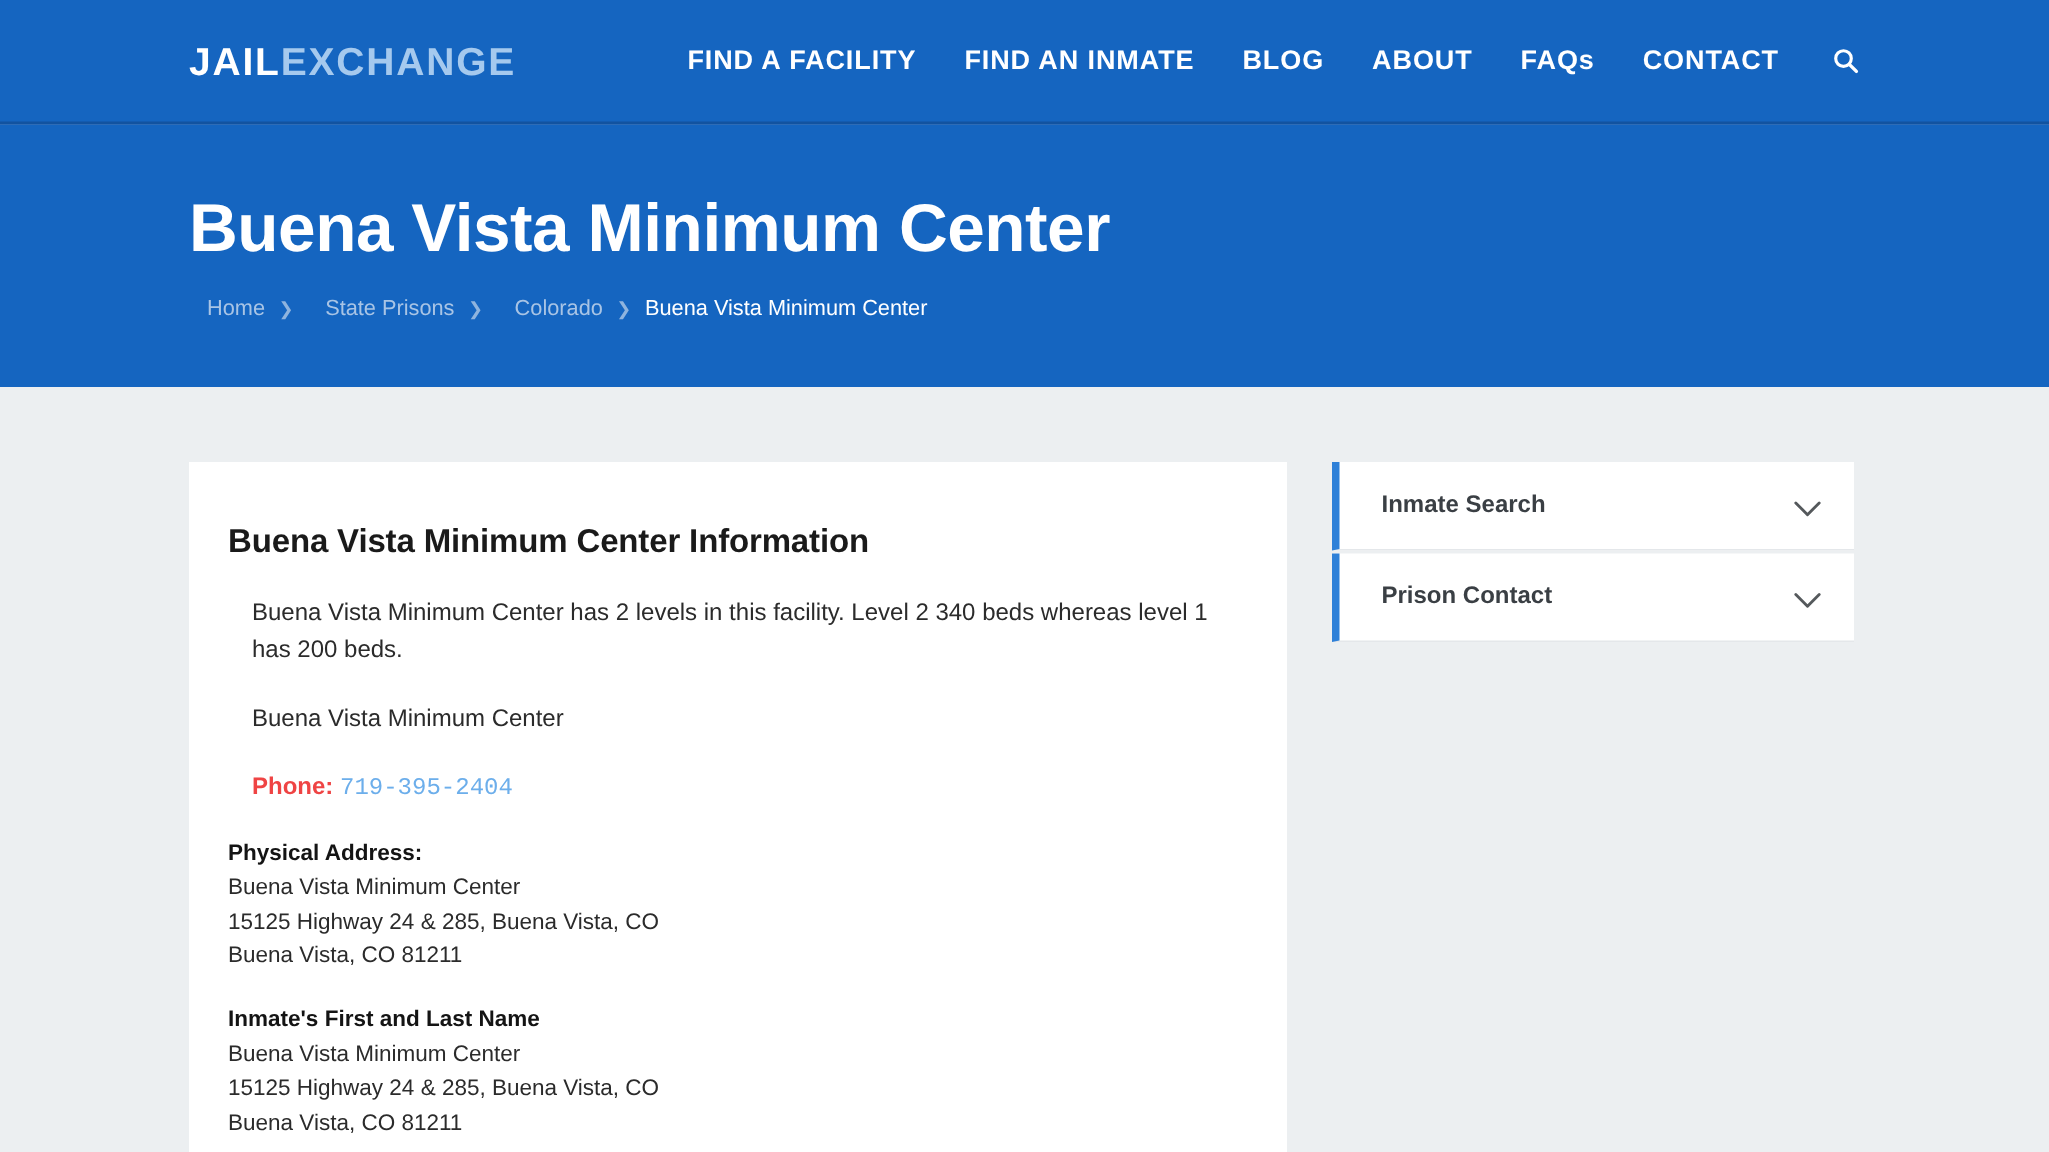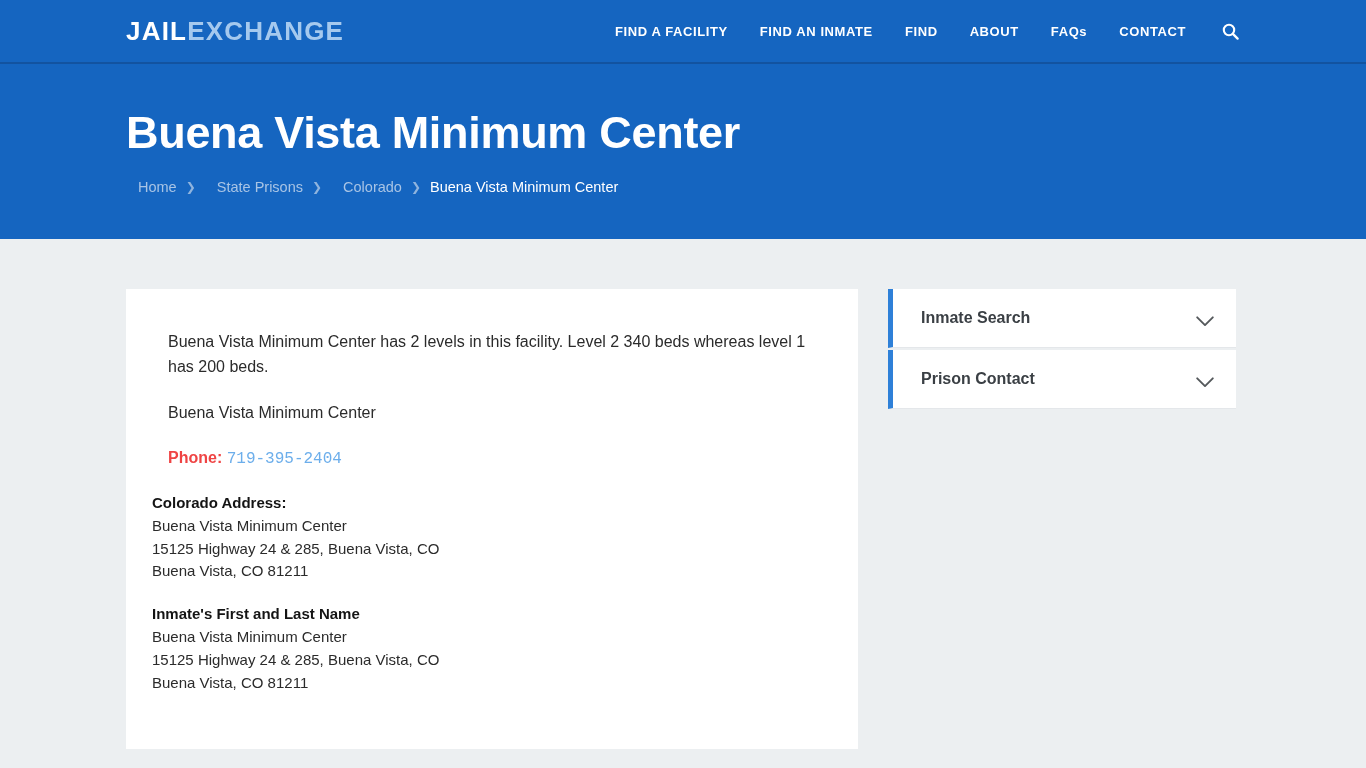--- a/index.html
+++ b/index.html
@@ -8,21 +8,21 @@
     width: 1366px;
     height: 768px;
     overflow: hidden;
     background: #ECEFF1;
     font-family: "Liberation Sans", sans-serif;
     -webkit-font-smoothing: antialiased;
   }
 
   
   .navbar {
-    height: 64px;
+    height: 83px;
     background: #1565C0;
     border-bottom: 2px solid #1253A0;
     display: flex;
     align-items: center;
     padding: 0 126px;
     position: relative;
   }
 
   .logo {
     font-size: 26px;
@@ -35,21 +35,21 @@
   .logo .logo-exchange { color: #A5C9EE; }
 
   .nav-menu {
     margin-left: auto;
     display: flex;
     align-items: center;
     gap: 32px;
   }
   .nav-link {
     color: #FFFFFF;
-    font-size: 13px;
+    font-size: 18px;
     font-weight: bold;
     letter-spacing: 0.6px;
     text-decoration: none;
     white-space: nowrap;
     cursor: pointer;
   }
   .nav-search {
     display: flex;
     align-items: center;
     justify-content: center;
@@ -182,21 +182,21 @@
 <body>
 
 <div class="navbar">
   <div class="logo">
     <span class="logo-jail">JAIL</span><span class="logo-exchange">EXCHANGE</span>
   </div>
 
   <div class="nav-menu">
     <a class="nav-link" href="#">FIND A FACILITY</a>
     <a class="nav-link" href="#">FIND AN INMATE</a>
-    <a class="nav-link" href="#">FIND</a>
+    <a class="nav-link" href="#">BLOG</a>
     <a class="nav-link" href="#">ABOUT</a>
     <a class="nav-link" href="#">FAQs</a>
     <a class="nav-link" href="#">CONTACT</a>
     <div class="nav-search">
       <svg width="17" height="17" viewBox="0 0 17 17" fill="none" aria-hidden="true">
         <circle cx="7" cy="7" r="5.2" stroke="#FFFFFF" stroke-width="2.1"></circle>
         <line x1="10.9" y1="10.9" x2="15.6" y2="15.6" stroke="#FFFFFF" stroke-width="2.3" stroke-linecap="round"></line>
       </svg>
     </div>
   </div>
@@ -211,32 +211,33 @@
     <span class="crumb-sep">❯</span>
     <a class="crumb-link" href="#">Colorado</a>
     <span class="crumb-sep">❯</span>
     <span class="crumb-current">Buena Vista Minimum Center</span>
   </nav>
 </div>
 
 <div class="page-body">
 
   <div class="main-card">
+    <h2 class="card-title">Buena Vista Minimum Center Information</h2>
 
     <p class="body-text">Buena Vista Minimum Center has 2 levels in this facility. Level 2 340 beds whereas level 1 has 200 beds.</p>
 
     <p class="body-text">Buena Vista Minimum Center</p>
 
     <p class="body-text">
       <span class="phone-label">Phone:</span>
       <a class="phone-link" href="#">719-395-2404</a>
     </p>
 
     <div class="addr-block">
-      <div class="addr-head">Colorado Address:</div>
+      <div class="addr-head">Physical Address:</div>
       <div>Buena Vista Minimum Center</div>
       <div>15125 Highway 24 &amp; 285, Buena Vista, CO</div>
       <div>Buena Vista, CO 81211</div>
     </div>
 
     <div class="addr-block">
       <div class="addr-sub">Inmate's First and Last Name</div>
       <div>Buena Vista Minimum Center</div>
       <div>15125 Highway 24 &amp; 285, Buena Vista, CO</div>
       <div>Buena Vista, CO 81211</div>

